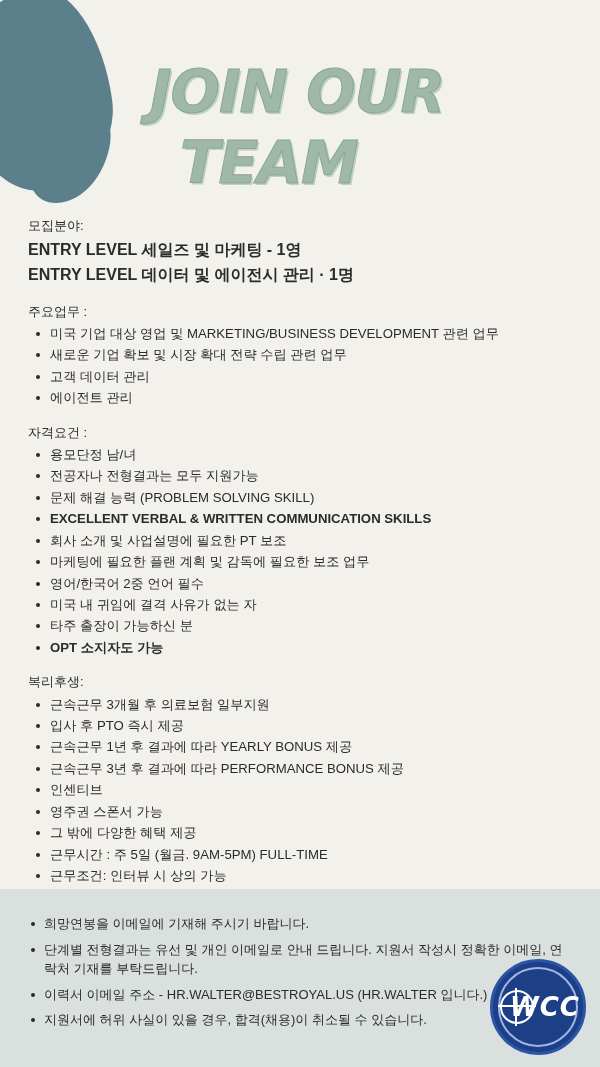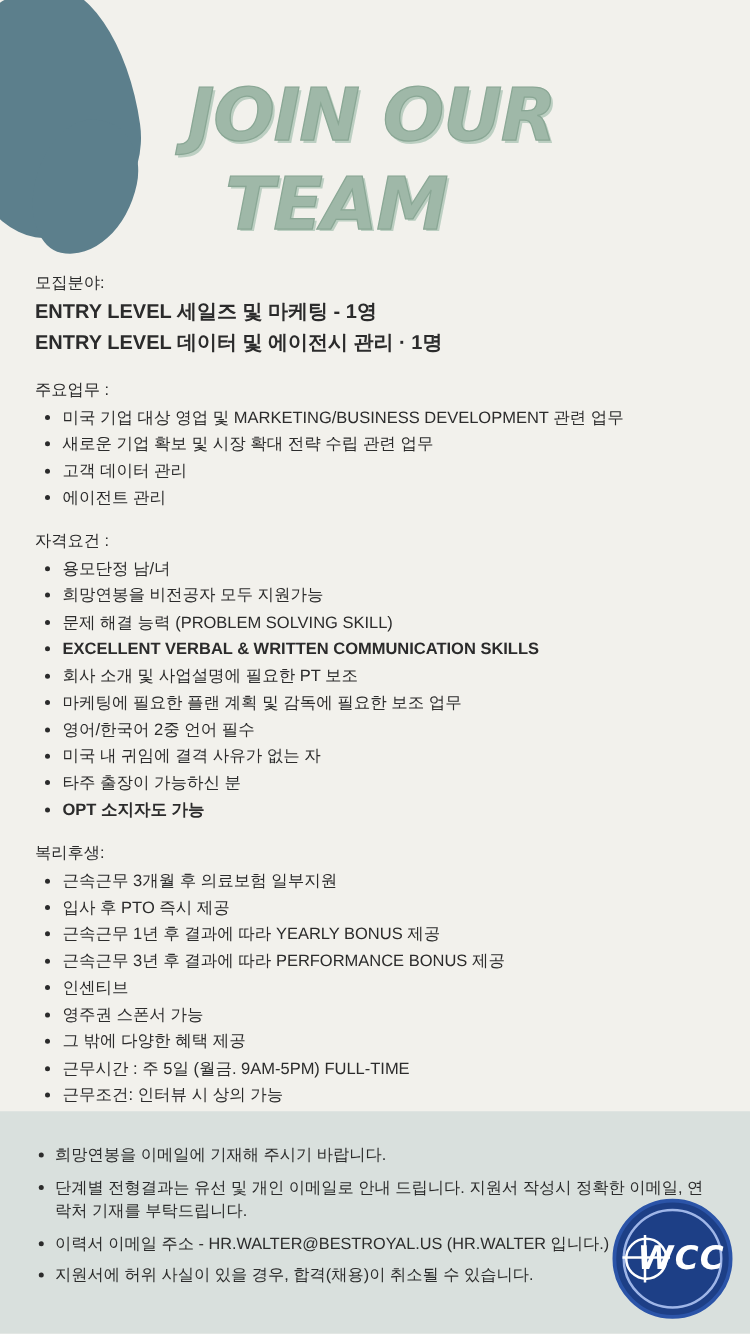--- a/index.html
+++ b/index.html
@@ -223,21 +223,21 @@
       <li>새로운 기업 확보 및 시장 확대 전략 수립 관련 업무</li>
       <li>고객 데이터 관리</li>
       <li>에이전트 관리</li>
     </ul>
   </div>
 
   <div class="section">
     <div class="section-head">자격요건 :</div>
     <ul class="bullets">
       <li>용모단정 남/녀</li>
-      <li>희망연봉을 비전공자 모두 지원가능</li>
+      <li>전공자나 전형결과는 모두 지원가능</li>
       <li>문제 해결 능력 (PROBLEM SOLVING SKILL)</li>
       <li class="b">EXCELLENT VERBAL &amp; WRITTEN COMMUNICATION SKILLS</li>
       <li>회사 소개 및 사업설명에 필요한 PT 보조</li>
       <li>마케팅에 필요한 플랜 계획 및 감독에 필요한 보조 업무</li>
       <li>영어/한국어 2중 언어 필수</li>
       <li>미국 내 귀임에 결격 사유가 없는 자</li>
       <li>타주 출장이 가능하신 분</li>
       <li class="b">OPT 소지자도 가능</li>
     </ul>
   </div>

